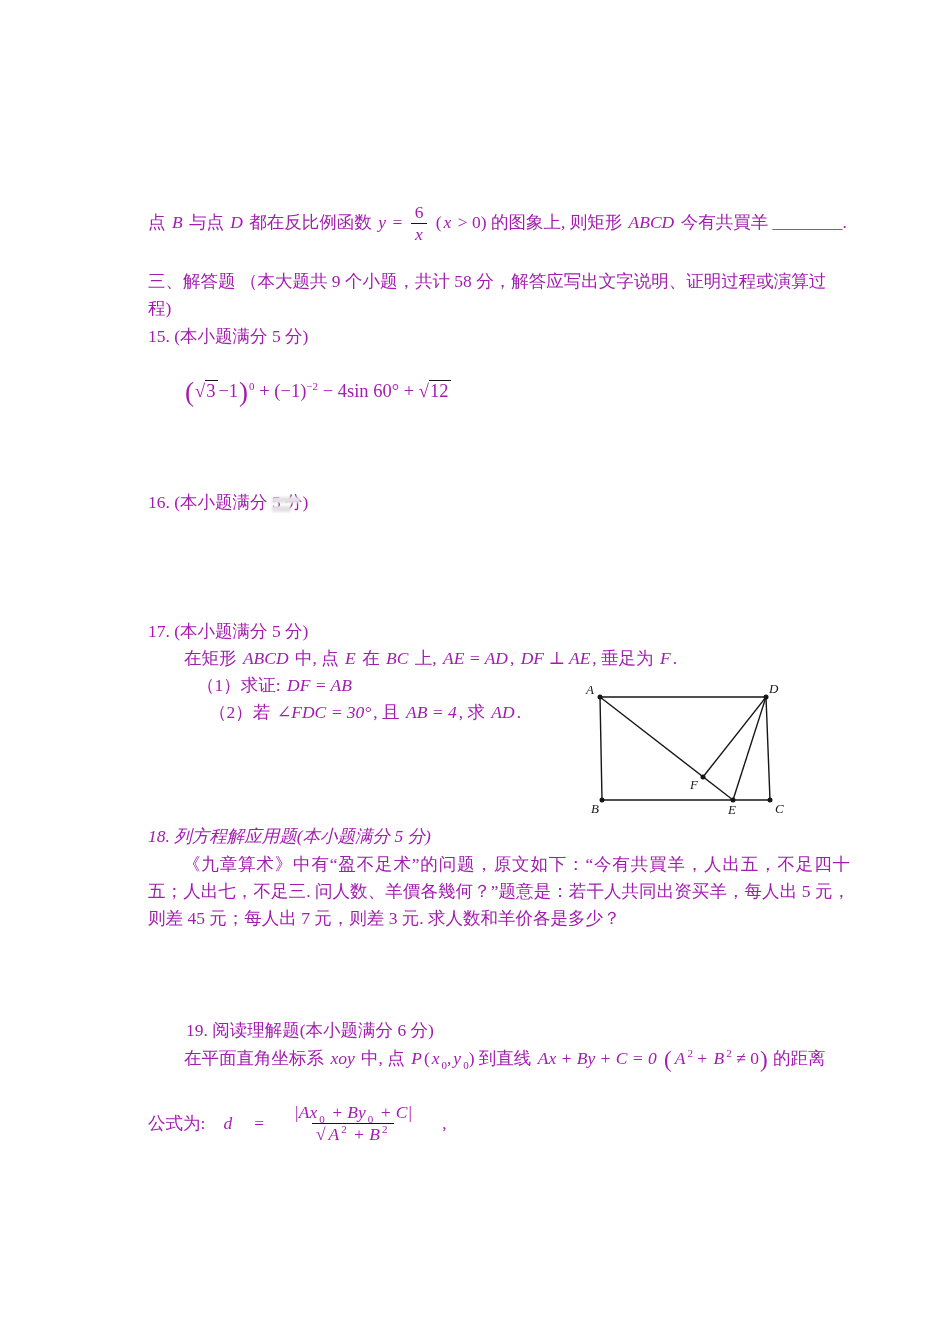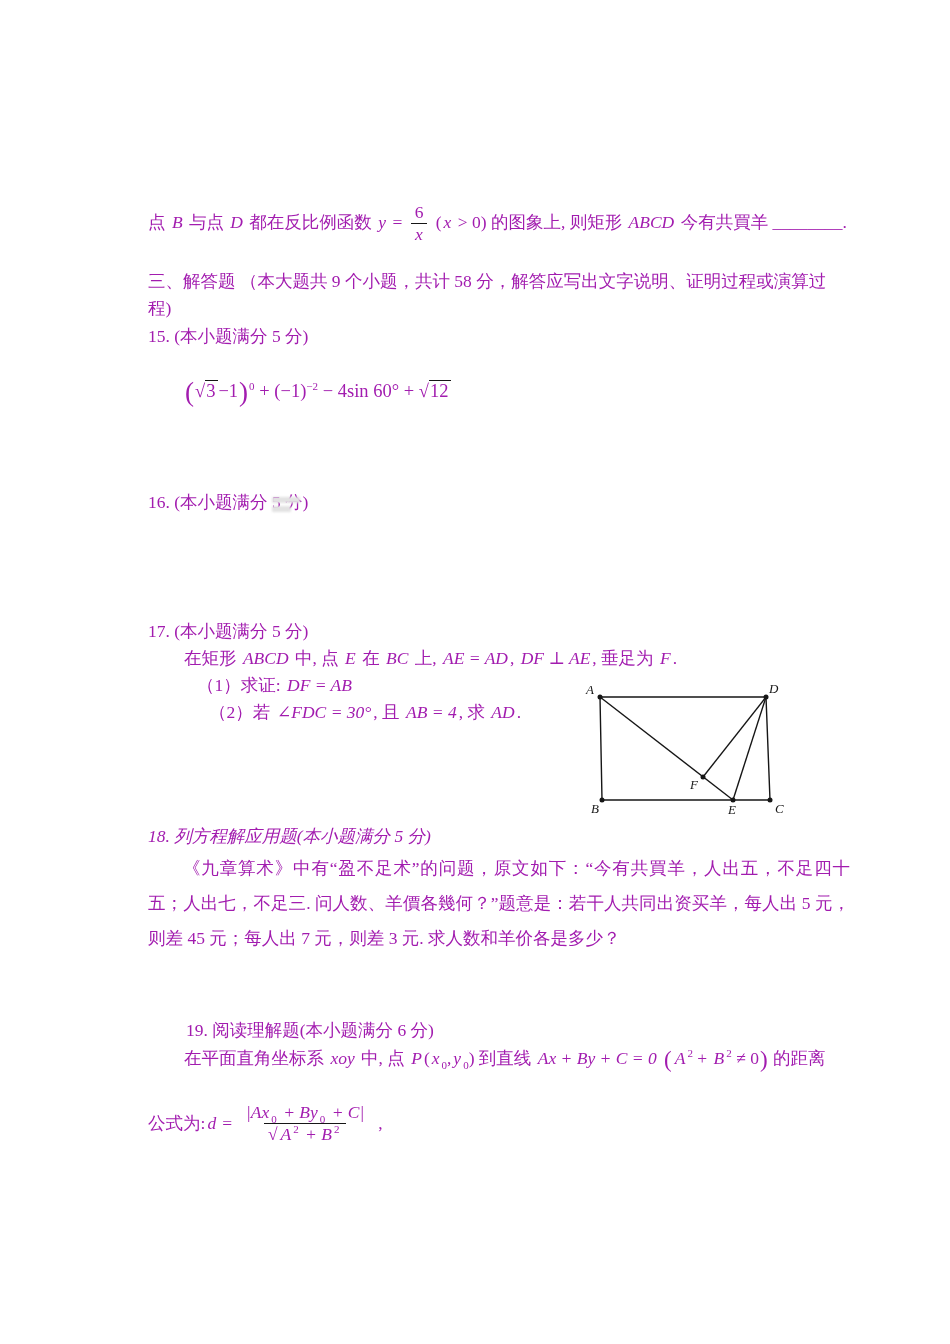--- a/index.html
+++ b/index.html
@@ -29,21 +29,21 @@
     text-align: center;
     line-height: 1.2;
     margin: 0 4px;
   }
   .frac .num { display: block; padding: 0 4px; }
   .frac .den { display: block; border-top: 1.4px solid #161616; padding: 0 4px; }
   .sqrt { white-space: nowrap; }
   .vinc { border-top: 1.4px solid #161616; padding: 0 3px 0 1px; }
   .bigp { font-size: 27px; vertical-align: -4px; font-weight: 400; padding: 0 1px; }
   .gap { display: inline-block; width: 92px; }
-  .para { line-height: 35px; text-align: justify; }
+  .para { line-height: 27px; text-align: justify; }
   .indent { text-indent: 35px; }
   .hdr { line-height: 27px; }
   .formula { font-size: 18.5px; }
   .wm-bar { height: 6px; background: #e2e2e2; border-radius: 1px; filter: blur(1px); }
   .fig-label { font-style: italic; }
 </style>
 </head>
 <body>
 
 <div class="page">
@@ -146,21 +146,21 @@
     <span>中, 点</span>
     <span class="it">P</span><span>(</span><span class="it">x</span><sub>0</sub><span>,</span><span class="it">y</span><sub>0</sub><span>)</span>
     <span>到直线</span>
     <span class="mt">Ax + By + C = 0</span>
     <span class="bigp" style="font-size:23px;vertical-align:-3px;">(</span><span class="it">A</span><sup>2</sup>
     <span>+</span>
     <span class="it">B</span><sup>2</sup>
     <span>≠ 0</span><span class="bigp" style="font-size:23px;vertical-align:-3px;">)</span>
     <span>的距离</span>
   </div>
-  <div class="abs nowrap" style="top:1094px;left:148px;height:58px;display:flex;align-items:center;">
+  <div class="abs nowrap" style="top:1094px;left:148px;height:58px;display:flex;align-items:center;gap:16px;">
     <span>公式为:</span>
     <span class="it">d</span>
     <span style="padding:0 4px;">=</span>
     <span class="frac">
       <span class="num nowrap"><span class="it">|Ax</span><sub>0</sub>
         <span class="it">+ By</span><sub>0</sub>
         <span class="it">+ C|</span></span>
       <span class="den nowrap"><span>√</span><span class="vinc"><span class="it">A</span><sup>2</sup>
           <span class="it">+ B</span><sup>2</sup></span></span>
     </span>

